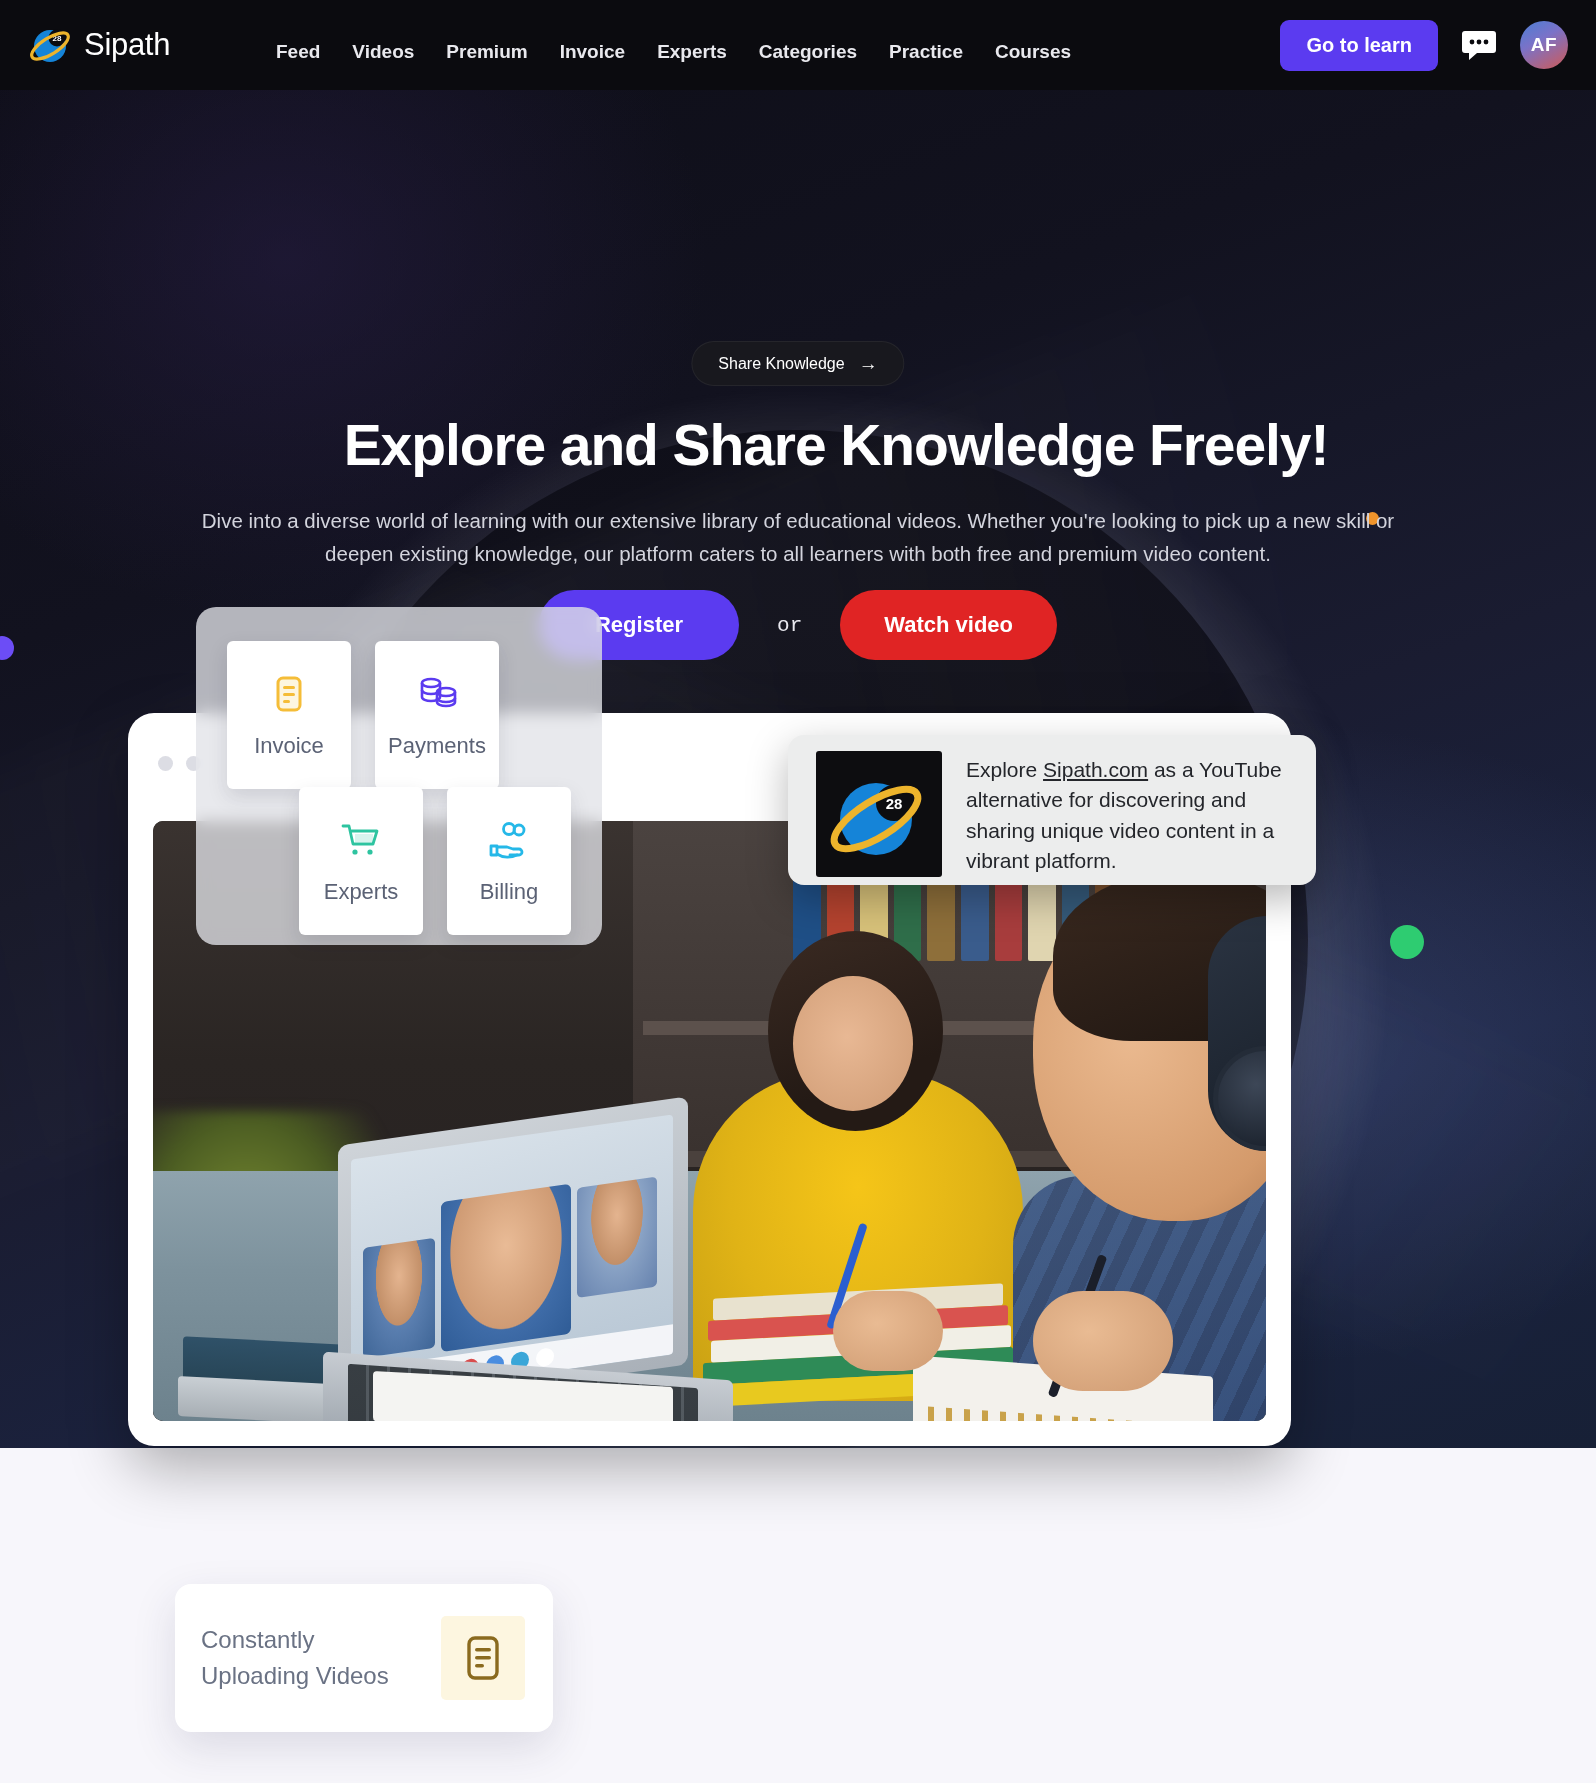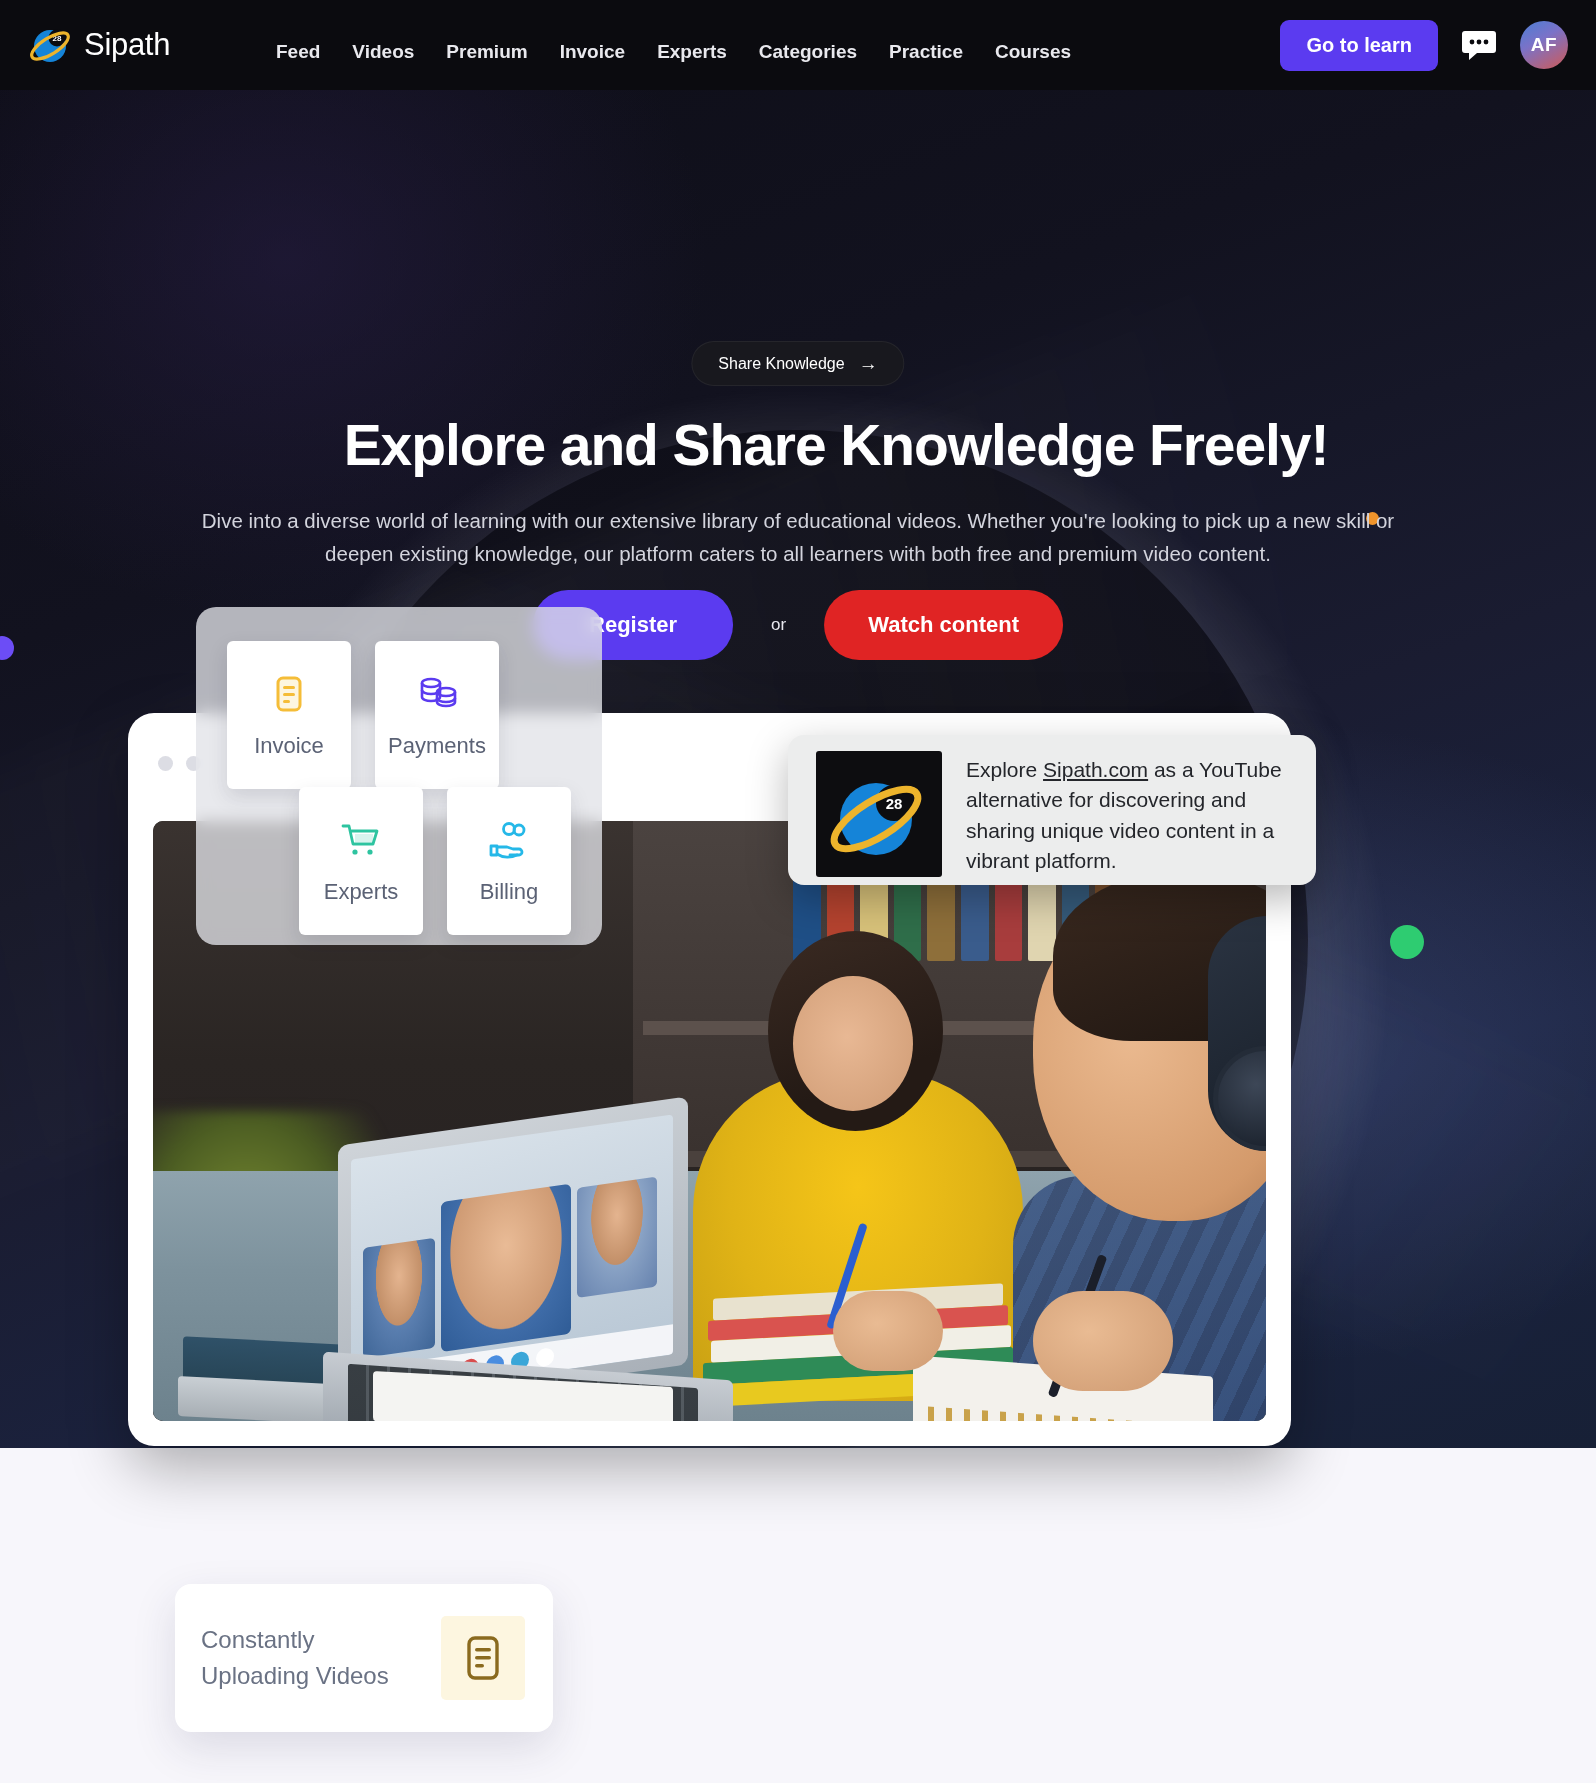--- a/index.html
+++ b/index.html
@@ -117,21 +117,21 @@
   }
   .cta-row {
     position: absolute; left: 50%; transform: translateX(-50%); top: 590px;
     display: flex; align-items: center; gap: 38px;
   }
   .btn-register {
     background: #5b3bf0; color: #fff; border: none; border-radius: 38px;
     font-family: "Liberation Sans", sans-serif;
     font-size: 22px; font-weight: 700; padding: 22px 56px; cursor: pointer;
   }
-  .or-text { color: #e8e8ef; font-size: 17px; }
+  .or-text { color: #e8e8ef; font-size: 21px; font-family: Liberation Mono, monospace; }
   .btn-watch {
     background: #e02424; color: #fff; border: none; border-radius: 38px;
     font-family: "Liberation Sans", sans-serif;
     font-size: 22px; font-weight: 700; padding: 22px 44px; cursor: pointer;
   }
 
   
   .browser {
     position: absolute; left: 128px; top: 713px;
     width: 1163px; height: 733px;
@@ -374,21 +374,21 @@
       <span>Share Knowledge</span>
       <span class="arrow">→</span>
     </div>
 
     <h1 class="hero-title">Explore and Share Knowledge Freely!</h1>
     <p class="hero-sub">Dive into a diverse world of learning with our extensive library of educational videos. Whether you're looking to pick up a new skill or deepen existing knowledge, our platform caters to all learners with both free and premium video content.</p>
 
     <div class="cta-row">
       <button class="btn-register">Register</button>
       <span class="or-text">or</span>
-      <button class="btn-watch">Watch content</button>
+      <button class="btn-watch">Watch video</button>
     </div>
   </div>
 
   <div class="browser">
     <div class="browser-bar">
       <span class="bdot"></span>
       <span class="bdot"></span>
     </div>
     <div class="browser-photo">
       <div class="ph ph-bg"></div>

